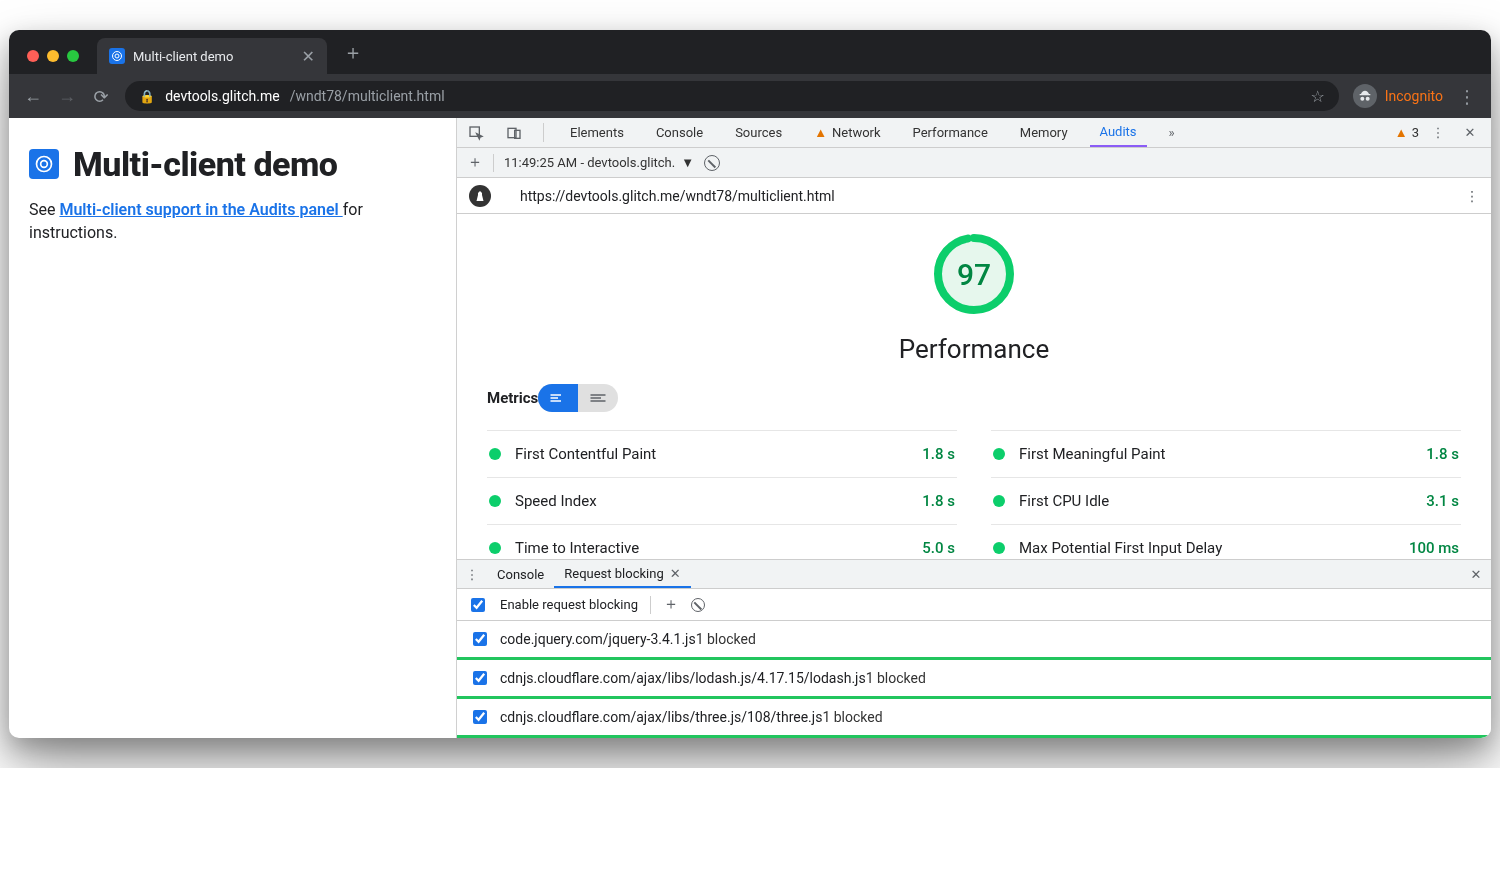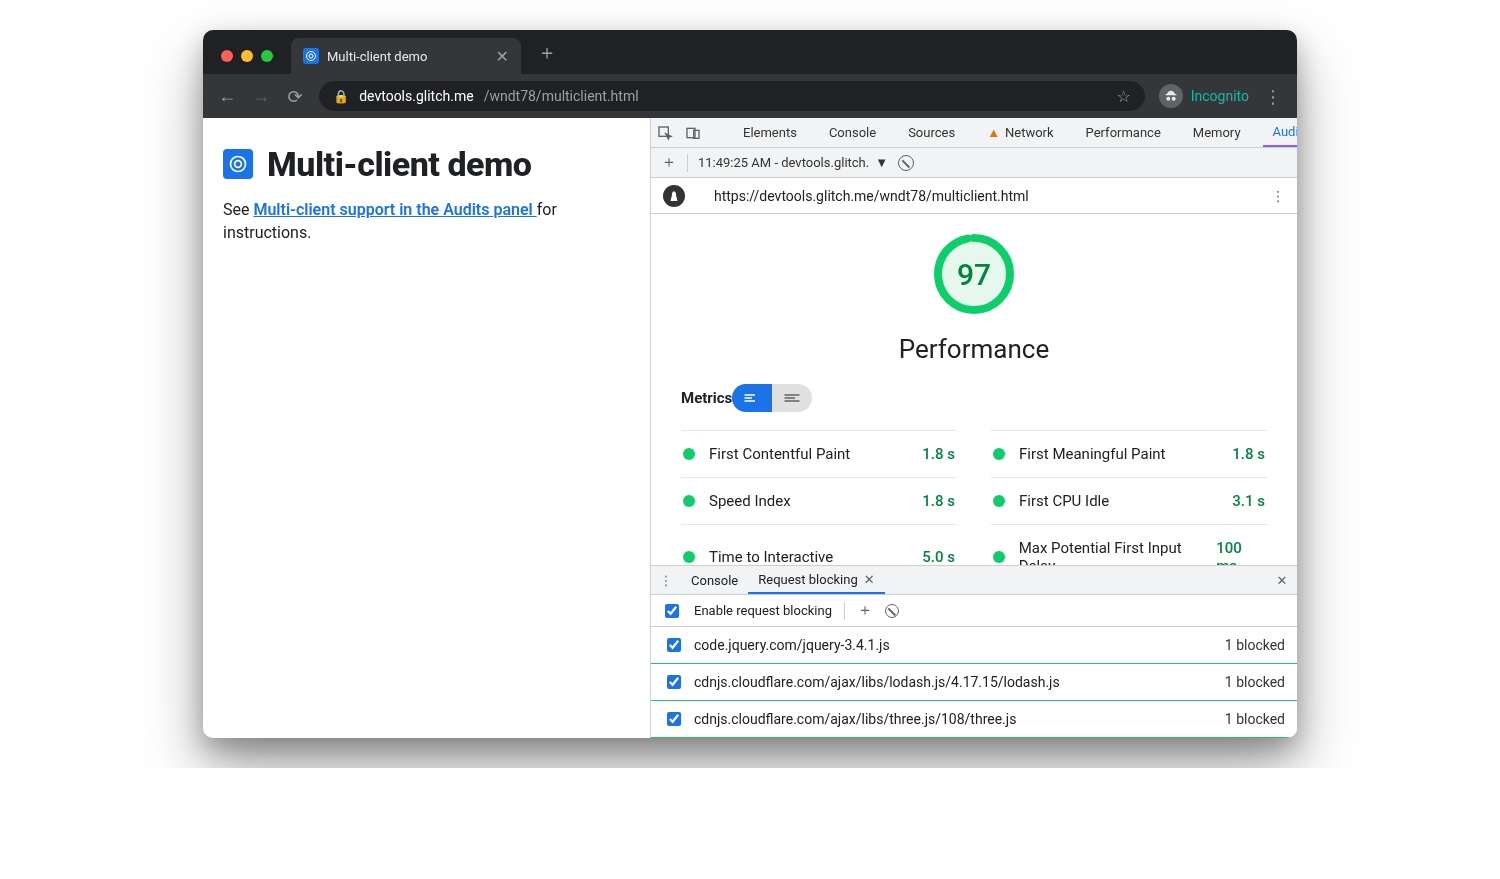--- a/index.html
+++ b/index.html
@@ -16,21 +16,21 @@
   }
   * { box-sizing: border-box; }
   body {
     margin: 0;
     font-family: -apple-system, BlinkMacSystemFont, "Segoe UI", Roboto, Helvetica, Arial, sans-serif;
     background: #fff;
     color: var(--text);
   }
   .outer-wrap {
     margin: 30px auto;
-    width: 1094px;
+    width: 1482px;
     border-radius: 10px;
     overflow: hidden;
     box-shadow: 0 30px 60px rgba(0,0,0,.35), 0 10px 25px rgba(0,0,0,.25);
     background: #fff;
   }
 
   
   .chrome-tabs {
     background: var(--chrome-dark);
     height: 44px;
@@ -70,21 +70,21 @@
     background:#202124;
     border-radius:16px;
     display:flex; align-items:center; gap:10px;
     padding:0 14px;
     color:#e8eaed; font-size:14px;
   }
   .omnibox .lock{font-size:13px;color:#9aa0a6;}
   .omnibox .host{color:#fff;}
   .omnibox .path{color:#9aa0a6;}
   .omnibox .star{margin-left:auto;color:#9aa0a6;font-size:16px;}
-  .incognito-badge{display:flex;align-items:center;gap:8px;color:#14b8a6;font-size:14px;}
+  .incognito-badge{display:flex;align-items:center;gap:8px;color:#f97316;font-size:14px;}
   .incognito-icon{width:24px;height:24px;border-radius:50%;background:#5f6368;display:flex;align-items:center;justify-content:center;}
 
   .main-row {
     display:flex;
     height: 620px;
   }
 
   
   .page {
     width: 448px; flex-shrink:0;
@@ -177,21 +177,21 @@
     height:32px;background:#fff;border-bottom:1px solid var(--devtools-border);
     display:flex;align-items:center;gap:12px;padding:0 10px;font-size:13px;
   }
   .cb{width:14px;height:14px;accent-color:#1a73e8;}
   .drawer-toolbar .sep{width:1px;height:18px;background:var(--devtools-border);}
   .drawer-toolbar .plus{font-size:16px;color:#5f6368;}
   .ban2{width:14px;height:14px;border:1.5px solid #5f6368;border-radius:50%;position:relative;}
   .ban2::after{content:"";position:absolute;left:1px;right:1px;top:50%;height:1.5px;background:#5f6368;transform:rotate(45deg);}
 
   .block-list{background:#fff;}
-  .block-row{display:flex;align-items:center;justify-content:space-between;padding:8px 12px;font-size:14px;border-bottom:1px solid #22c55e;}
+  .block-row{display:flex;align-items:center;padding:8px 12px;font-size:14px;border-bottom:3px solid #22c55e;}
   .block-row .left{display:flex;align-items:center;gap:10px;}
   .block-row .count{color:#333;}
 </style>
 </head>
 <body>
 
 <div class="outer-wrap">
 
   <div class="chrome-tabs">
     <div class="mac-dots">

